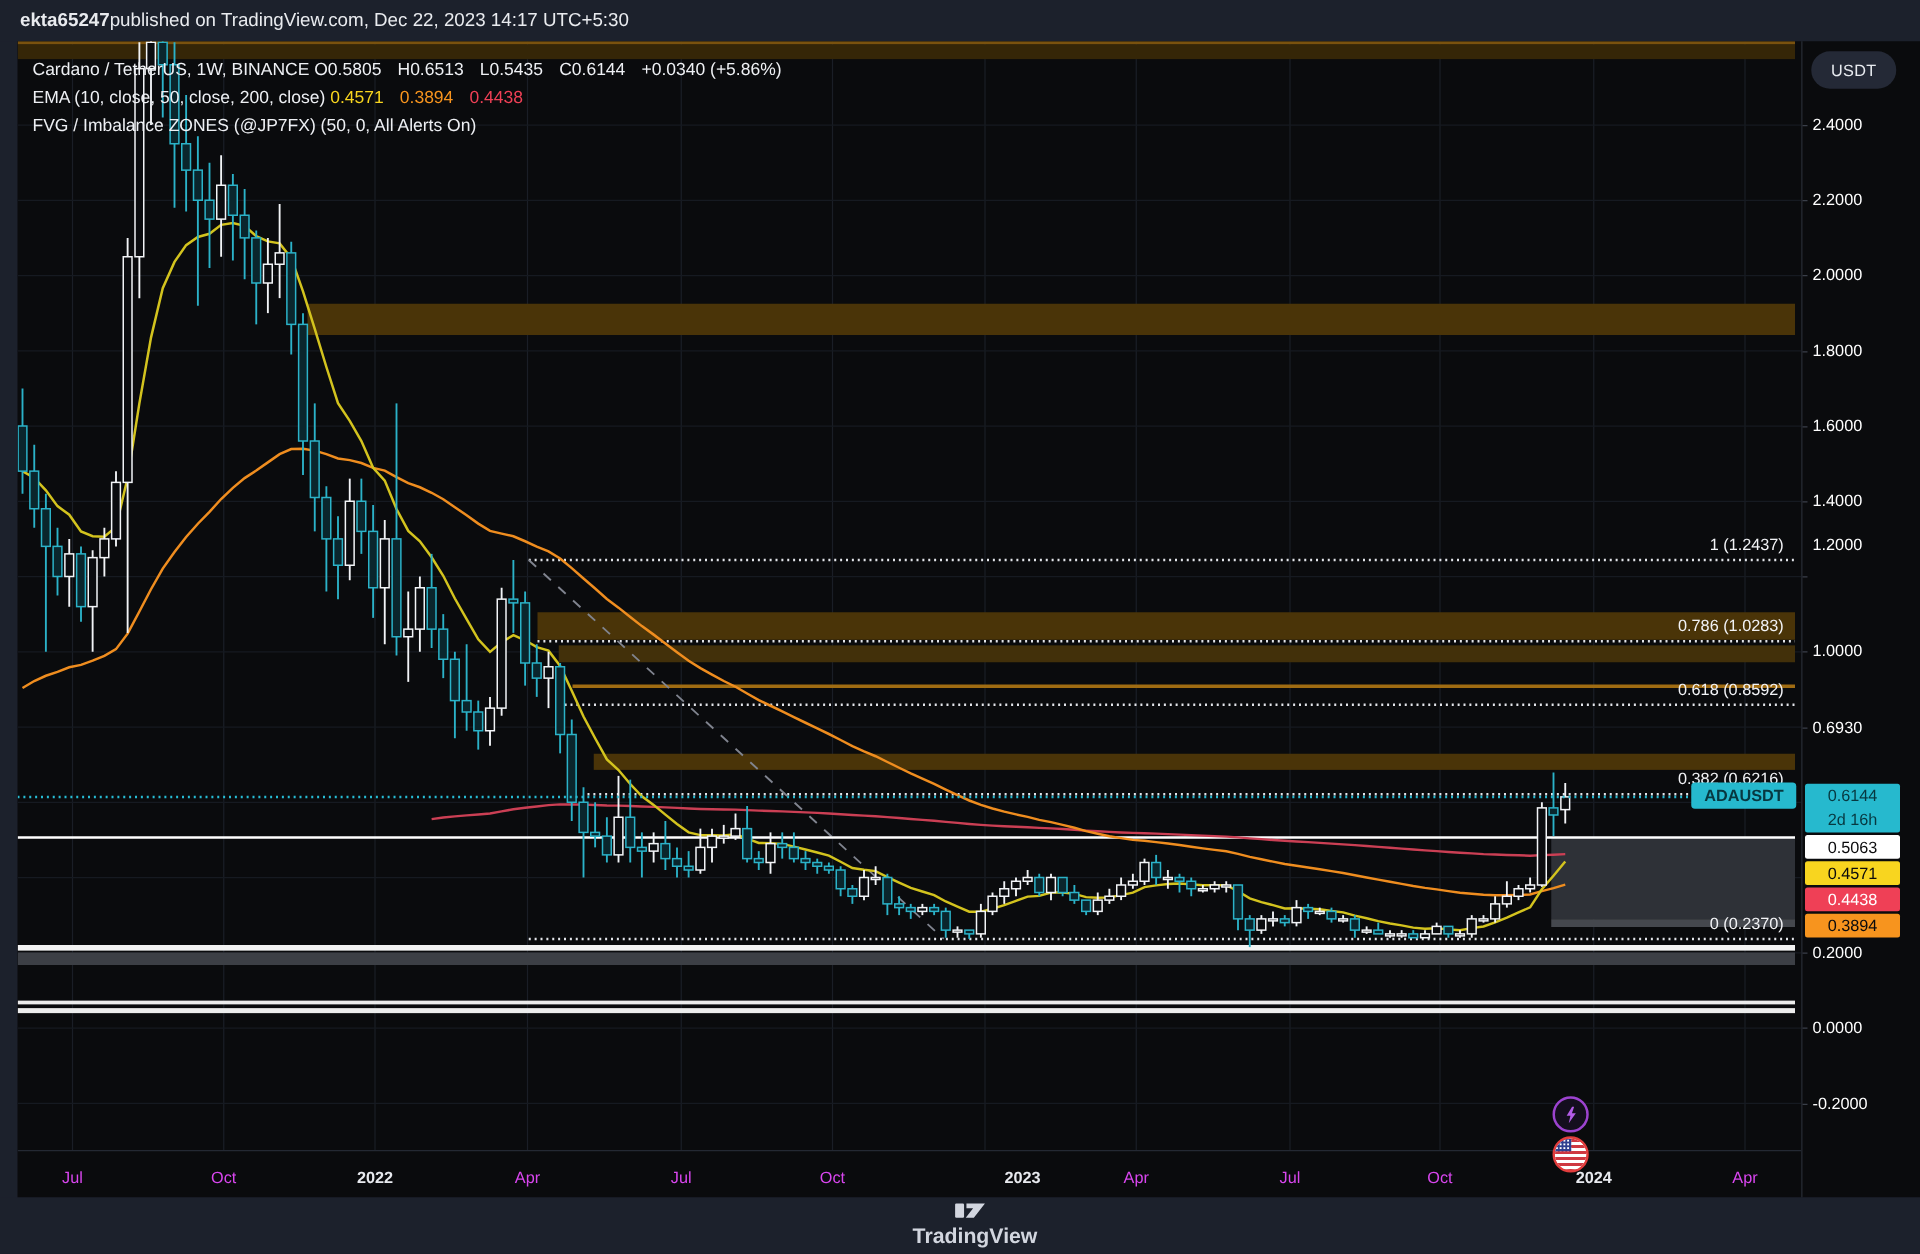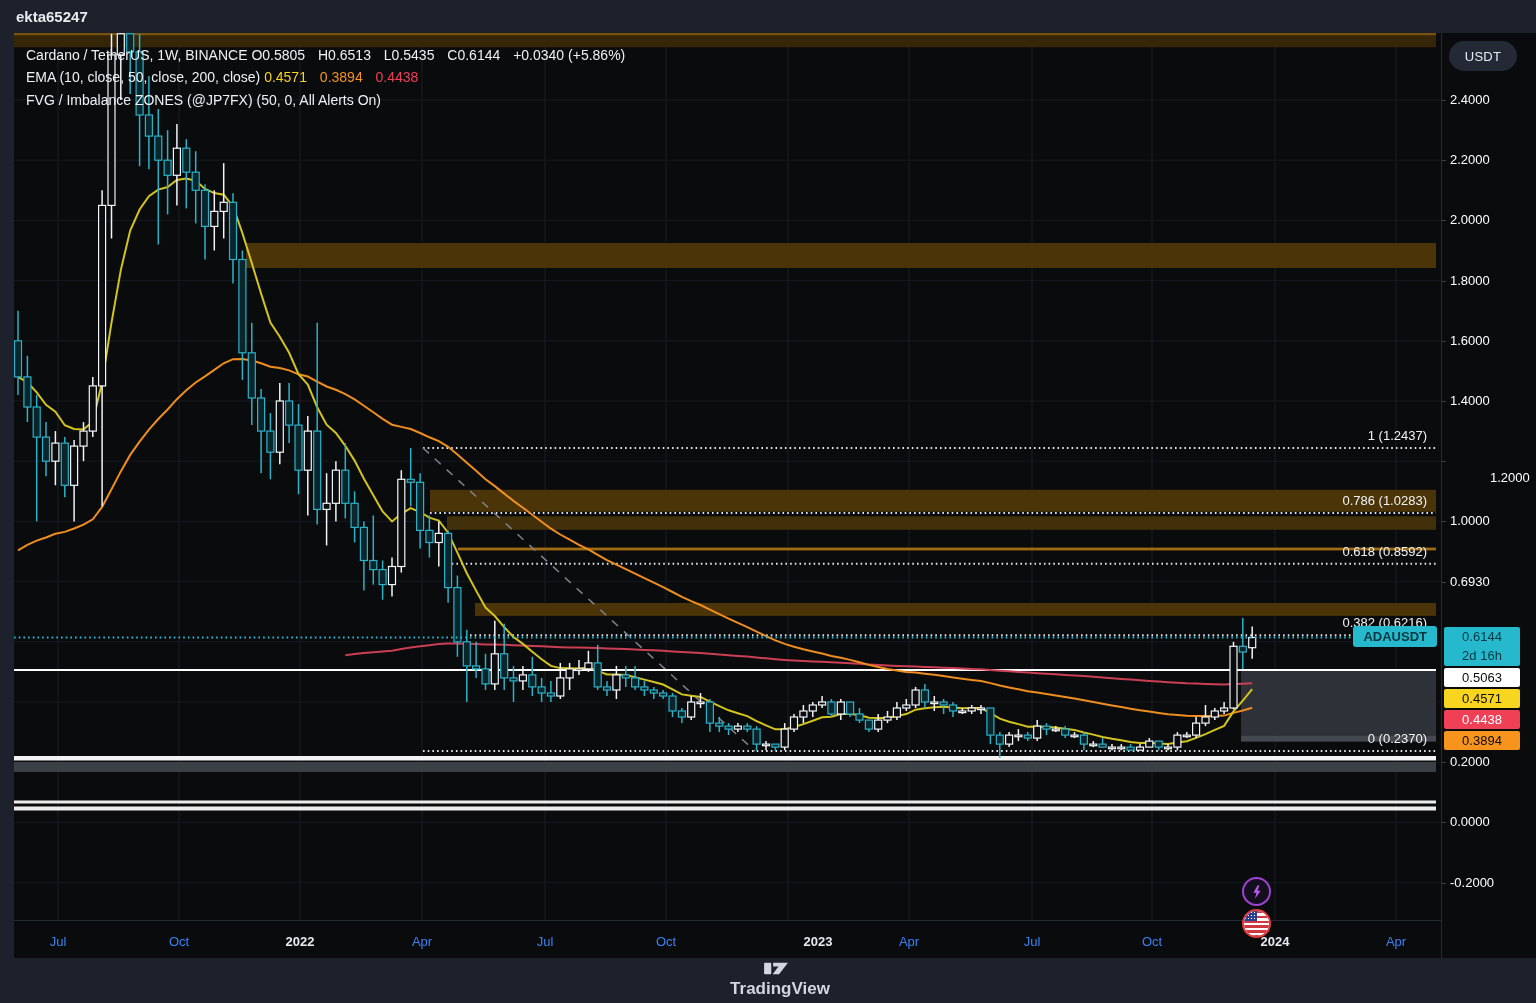--- a/index.html
+++ b/index.html
@@ -8,21 +8,21 @@
   #topbar{position:absolute;left:0;top:0;width:100%;height:33px;display:flex;align-items:center;
     padding-left:16px;box-sizing:border-box;font-size:15px;color:#e9ebef;background:#1c212c;}
   #topbar .user{font-weight:700;}
   #panel{position:absolute;left:14px;top:33px;width:1427px;height:925px;background:#0a0b0d;overflow:hidden;}
   #plot{position:absolute;left:0;top:0;}
   .legend{position:absolute;left:12px;font-size:14px;color:#eef0f4;white-space:nowrap;z-index:6;}
   .legend span{display:inline-block;}
   .lg-gap{}
   .lg-gap-s{margin-left:9px;}
   .fib-label{position:absolute;right:14px;font-size:13px;color:#f2f3f6;white-space:nowrap;z-index:5;}
-  .t-label{position:absolute;top:901px;transform:translateX(-50%);font-size:13px;color:#3b82f6;z-index:5;}
+  .t-label{position:absolute;top:901px;transform:translateX(-50%);font-size:13px;color:#d946ef;z-index:5;}
   .t-label.bold{font-weight:700;color:#e8eaef;}
   #symtag{position:absolute;right:4px;top:593px;height:21px;padding:0 10px;border-radius:3px;
     background:#26b9ce;color:#073840;font-size:13px;font-weight:700;display:flex;align-items:center;z-index:7;}
   #axis{position:absolute;left:1441px;top:33px;width:95px;height:925px;background:#0a0b0d;
     border-left:1px solid #262b33;box-sizing:border-box;}
   #usdt{position:absolute;left:7px;top:8px;width:68px;height:30px;background:#242936;border-radius:15px;
     color:#e8ebf0;font-size:13px;display:flex;align-items:center;justify-content:center;letter-spacing:.3px;}
   .p-tick{position:absolute;left:8px;font-size:13px;color:#ffffff;z-index:2;text-align:center;}
   .p-dash{position:absolute;left:0;width:4px;height:1px;background:#3a3f49;}
   .p-tag{position:absolute;left:2px;width:76px;height:19px;line-height:19px;text-align:center;
@@ -41,20 +41,21 @@
     padding-left:16px;box-sizing:border-box;color:#d2d6df;background:#1c212c;flex-direction:column;}
   #footer .brand{font-size:17px;font-weight:600;margin-left:8px;}
 </style>
 </head>
 <body>
 
 <div id="app">
 
   <div id="topbar">
     <span class="user">ekta65247</span>
+      <span> published on TradingView.com, Dec 22, 2023 14:17 UTC+5:30</span>
   </div>
 
   <div id="panel">
     <svg id="plot" width="1427" height="925" viewBox="14 33 1427 925">
         <line x1="58" x2="58" y1="33" y2="920" stroke="#1a1e26" stroke-width="1"></line>
         <line x1="179" x2="179" y1="33" y2="920" stroke="#1a1e26" stroke-width="1"></line>
         <line x1="300" x2="300" y1="33" y2="920" stroke="#1a1e26" stroke-width="1"></line>
         <line x1="422" x2="422" y1="33" y2="920" stroke="#1a1e26" stroke-width="1"></line>
         <line x1="545" x2="545" y1="33" y2="920" stroke="#1a1e26" stroke-width="1"></line>
         <line x1="666" x2="666" y1="33" y2="920" stroke="#1a1e26" stroke-width="1"></line>
@@ -432,21 +433,21 @@
       <div class="p-tick" style="top: 119.2px;">2.2000</div>
       <div class="p-dash" style="top: 127.2px;"></div>
       <div class="p-tick" style="top: 179.4px;">2.0000</div>
       <div class="p-dash" style="top: 187.4px;"></div>
       <div class="p-tick" style="top: 239.6px;">1.8000</div>
       <div class="p-dash" style="top: 247.6px;"></div>
       <div class="p-tick" style="top: 299.8px;">1.6000</div>
       <div class="p-dash" style="top: 307.8px;"></div>
       <div class="p-tick" style="top: 360px;">1.4000</div>
       <div class="p-dash" style="top: 368px;"></div>
-      <div class="p-tick" style="top: 437px; margin-left: 40px;">1.2000</div>
+      <div class="p-tick" style="top: 395px;">1.2000</div>
       <div class="p-dash" style="top: 428.2px;"></div>
       <div class="p-tick" style="top: 480.4px;">1.0000</div>
       <div class="p-dash" style="top: 488.4px;"></div>
       <div class="p-tick" style="top: 540.6px;">0.6930</div>
       <div class="p-dash" style="top: 548.6px;"></div>
       <div class="p-tick" style="top: 721.2px;">0.2000</div>
       <div class="p-dash" style="top: 729.2px;"></div>
       <div class="p-tick" style="top: 781.4px;">0.0000</div>
       <div class="p-dash" style="top: 789.4px;"></div>
       <div class="p-tick" style="top: 841.6px;">-0.2000</div>

